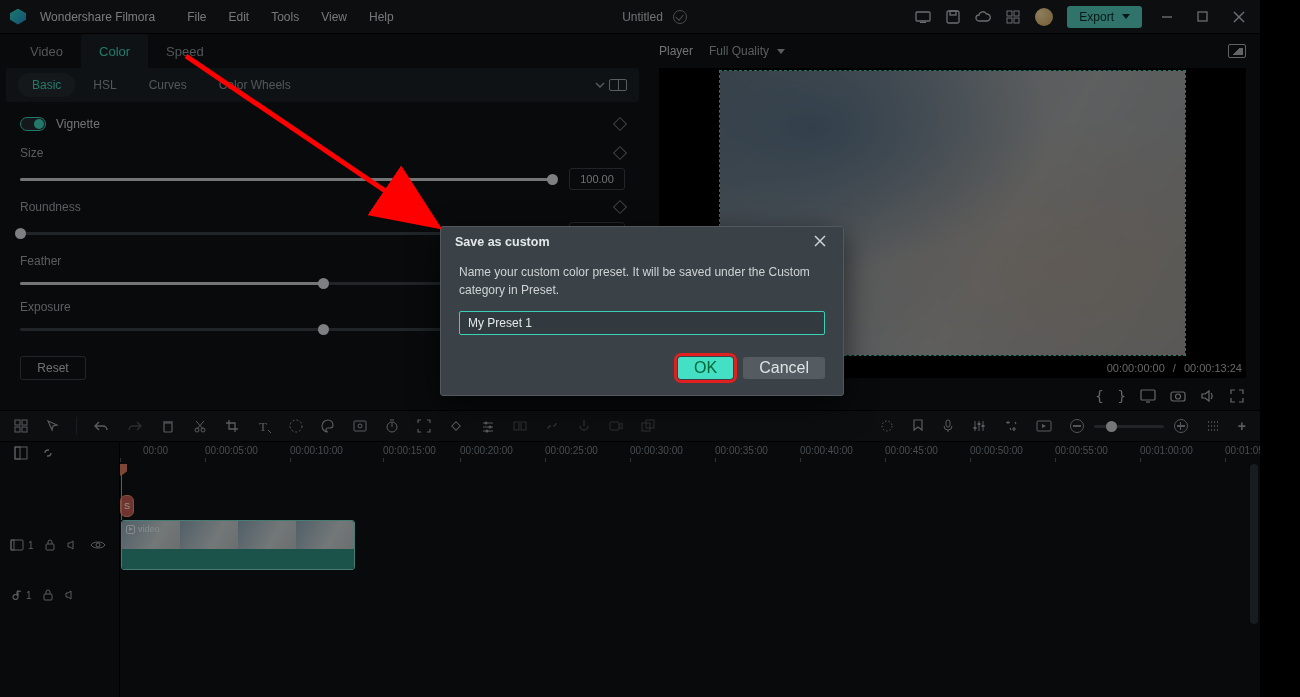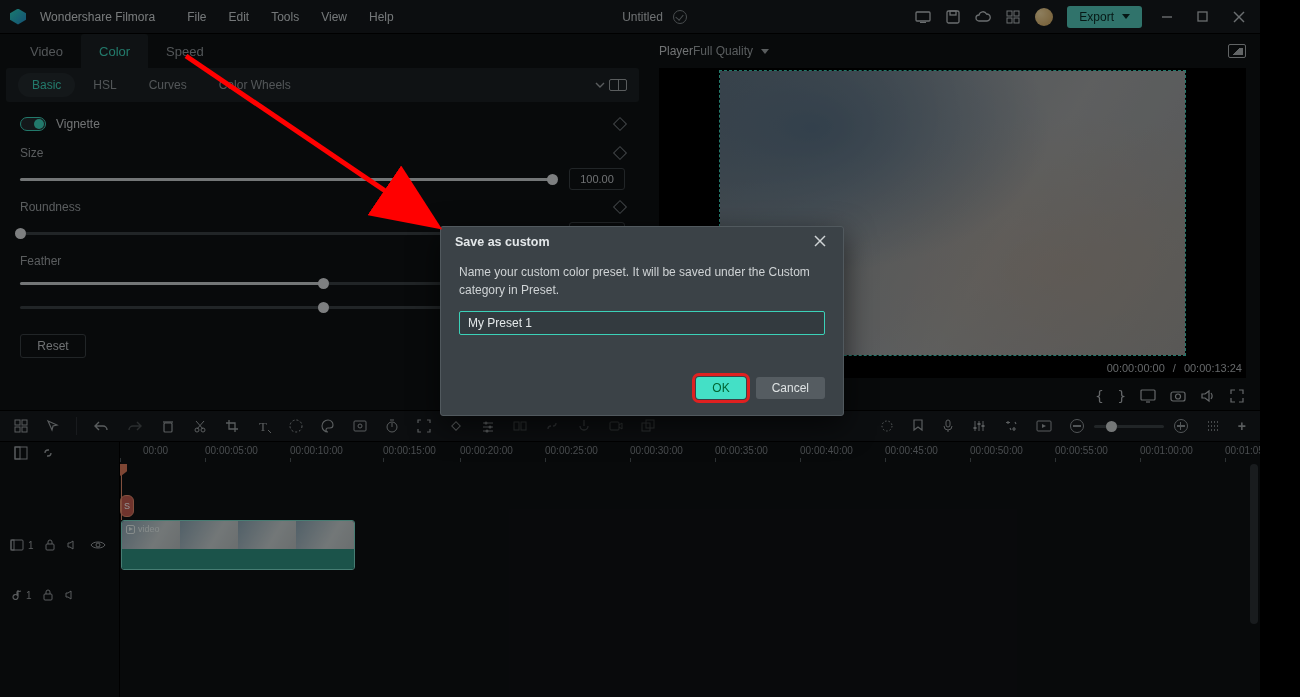--- a/index.html
+++ b/index.html
@@ -71,21 +71,21 @@
   .param .plabel{color:#9ba0a3;font-size:12px;display:flex;align-items:center;}
   .param .slider-row{display:flex;align-items:center;gap:16px;margin-top:8px;}
   .slider{position:relative;flex:1;height:14px;}
   .track{position:absolute;left:0;right:0;top:6px;height:3px;background:#3a4044;border-radius:2px;}
   .fill{position:absolute;left:0;top:6px;height:3px;background:var(--slider-fill);border-radius:2px;}
   .thumb{position:absolute;top:1.5px;width:11px;height:11px;border-radius:50%;background:#d8dbdd;}
   .valbox{width:56px;height:22px;border:1px solid #3a4044;border-radius:3px;display:flex;align-items:center;justify-content:center;color:#bfc3c6;font-size:11px;}
   .reset-btn{margin:20px 0 0 0;width:66px;height:24px;border:1px solid #3a4044;border-radius:3px;background:transparent;color:#bfc3c6;font-size:12px;}
 
   
-  .phead{height:34px;display:flex;align-items:center;padding:0 14px;}
+  .phead{height:34px;display:flex;align-items:center;padding:0 14px;gap:16px;}
   .phead .plabel{color:#c2c6c8;}
   .quality{display:flex;align-items:center;gap:8px;color:#9aa0a3;}
   .quality .chev{width:0;height:0;border-left:4px solid transparent;border-right:4px solid transparent;border-top:5px solid #9aa0a3;}
   .phead .spacer{flex:1;}
   .pic-ico{width:18px;height:14px;border:1px solid #a7acaf;border-radius:2px;position:relative;}
   .pic-ico::after{content:"";position:absolute;left:2px;bottom:2px;width:12px;height:7px;background:linear-gradient(135deg,transparent 45%,#a7acaf 45%);}
 
   .viewport{flex:1;margin:0 14px;position:relative;background:#000;}
   .canvas{position:absolute;left:60px;right:60px;top:2px;bottom:22px;border:1px dashed #3bd1b8;}
   .canvas .img{position:absolute;inset:0;background:
@@ -145,21 +145,21 @@
   .vscroll{position:absolute;right:2px;top:22px;bottom:2px;width:10px;}
   .vscroll .bar{position:absolute;right:0;top:0;width:8px;height:160px;border-radius:4px;background:#2b3135;}
 
   
   .dialog{position:absolute;left:440px;top:226px;width:404px;background:var(--dialog);border:1px solid #51595e;border-radius:3px;z-index:70;box-shadow:0 10px 30px rgba(0,0,0,.6);}
   .dialog .dh{height:30px;display:flex;align-items:center;padding:0 14px;color:#e3e7e9;font-size:12.5px;font-weight:600;}
   .dialog .dh .x{margin-left:auto;color:#cfd3d5;width:18px;text-align:center;}
   .dialog .db{padding:6px 18px 8px 18px;color:#cfd3d5;font-size:12px;line-height:1.5;}
   .dialog input{width:100%;height:24px;margin-top:12px;background:#333a3f;border:1px solid var(--accent);border-radius:2px;color:#e5e9ea;padding:0 8px;font-size:12px;outline:none;}
   .dialog .df{display:flex;justify-content:flex-end;gap:10px;padding:14px 18px 16px 18px;}
-  .dialog .df button{height:22px;padding:0 16px;font-size:12px;border:none;border-radius:3px;cursor:pointer;margin-top:20px;}
+  .dialog .df button{height:22px;padding:0 16px;font-size:16px;border:none;border-radius:3px;cursor:pointer;}
   .ok{background:#44e0c6;color:#063;outline:3px solid #e02020;outline-offset:1px;}
   .cancel{background:#555c61;color:#dfe3e4;}
 
   
   .arrow{position:absolute;left:182px;top:52px;width:272px;height:190px;z-index:72;pointer-events:none;}
 
   svg{overflow:visible;}
 </style>
 </head>
 <body>
@@ -295,20 +295,23 @@
           <div class="slider-row">
             <div class="slider">
                 <div class="track"></div>
                 <div class="fill" style="width:50%"></div>
                 <div class="thumb" style="left:calc(50% - 5px)"></div>
               </div>
           </div>
         </div>
 
         <div class="param">
+          <div class="plabel">
+              <span>Exposure</span>
+            </div>
           <div class="slider-row">
             <div class="slider">
                 <div class="track"></div>
                 <div class="thumb" style="left:calc(50% - 5px)"></div>
               </div>
           </div>
         </div>
 
         <button class="reset-btn">Reset</button>
       </div>

